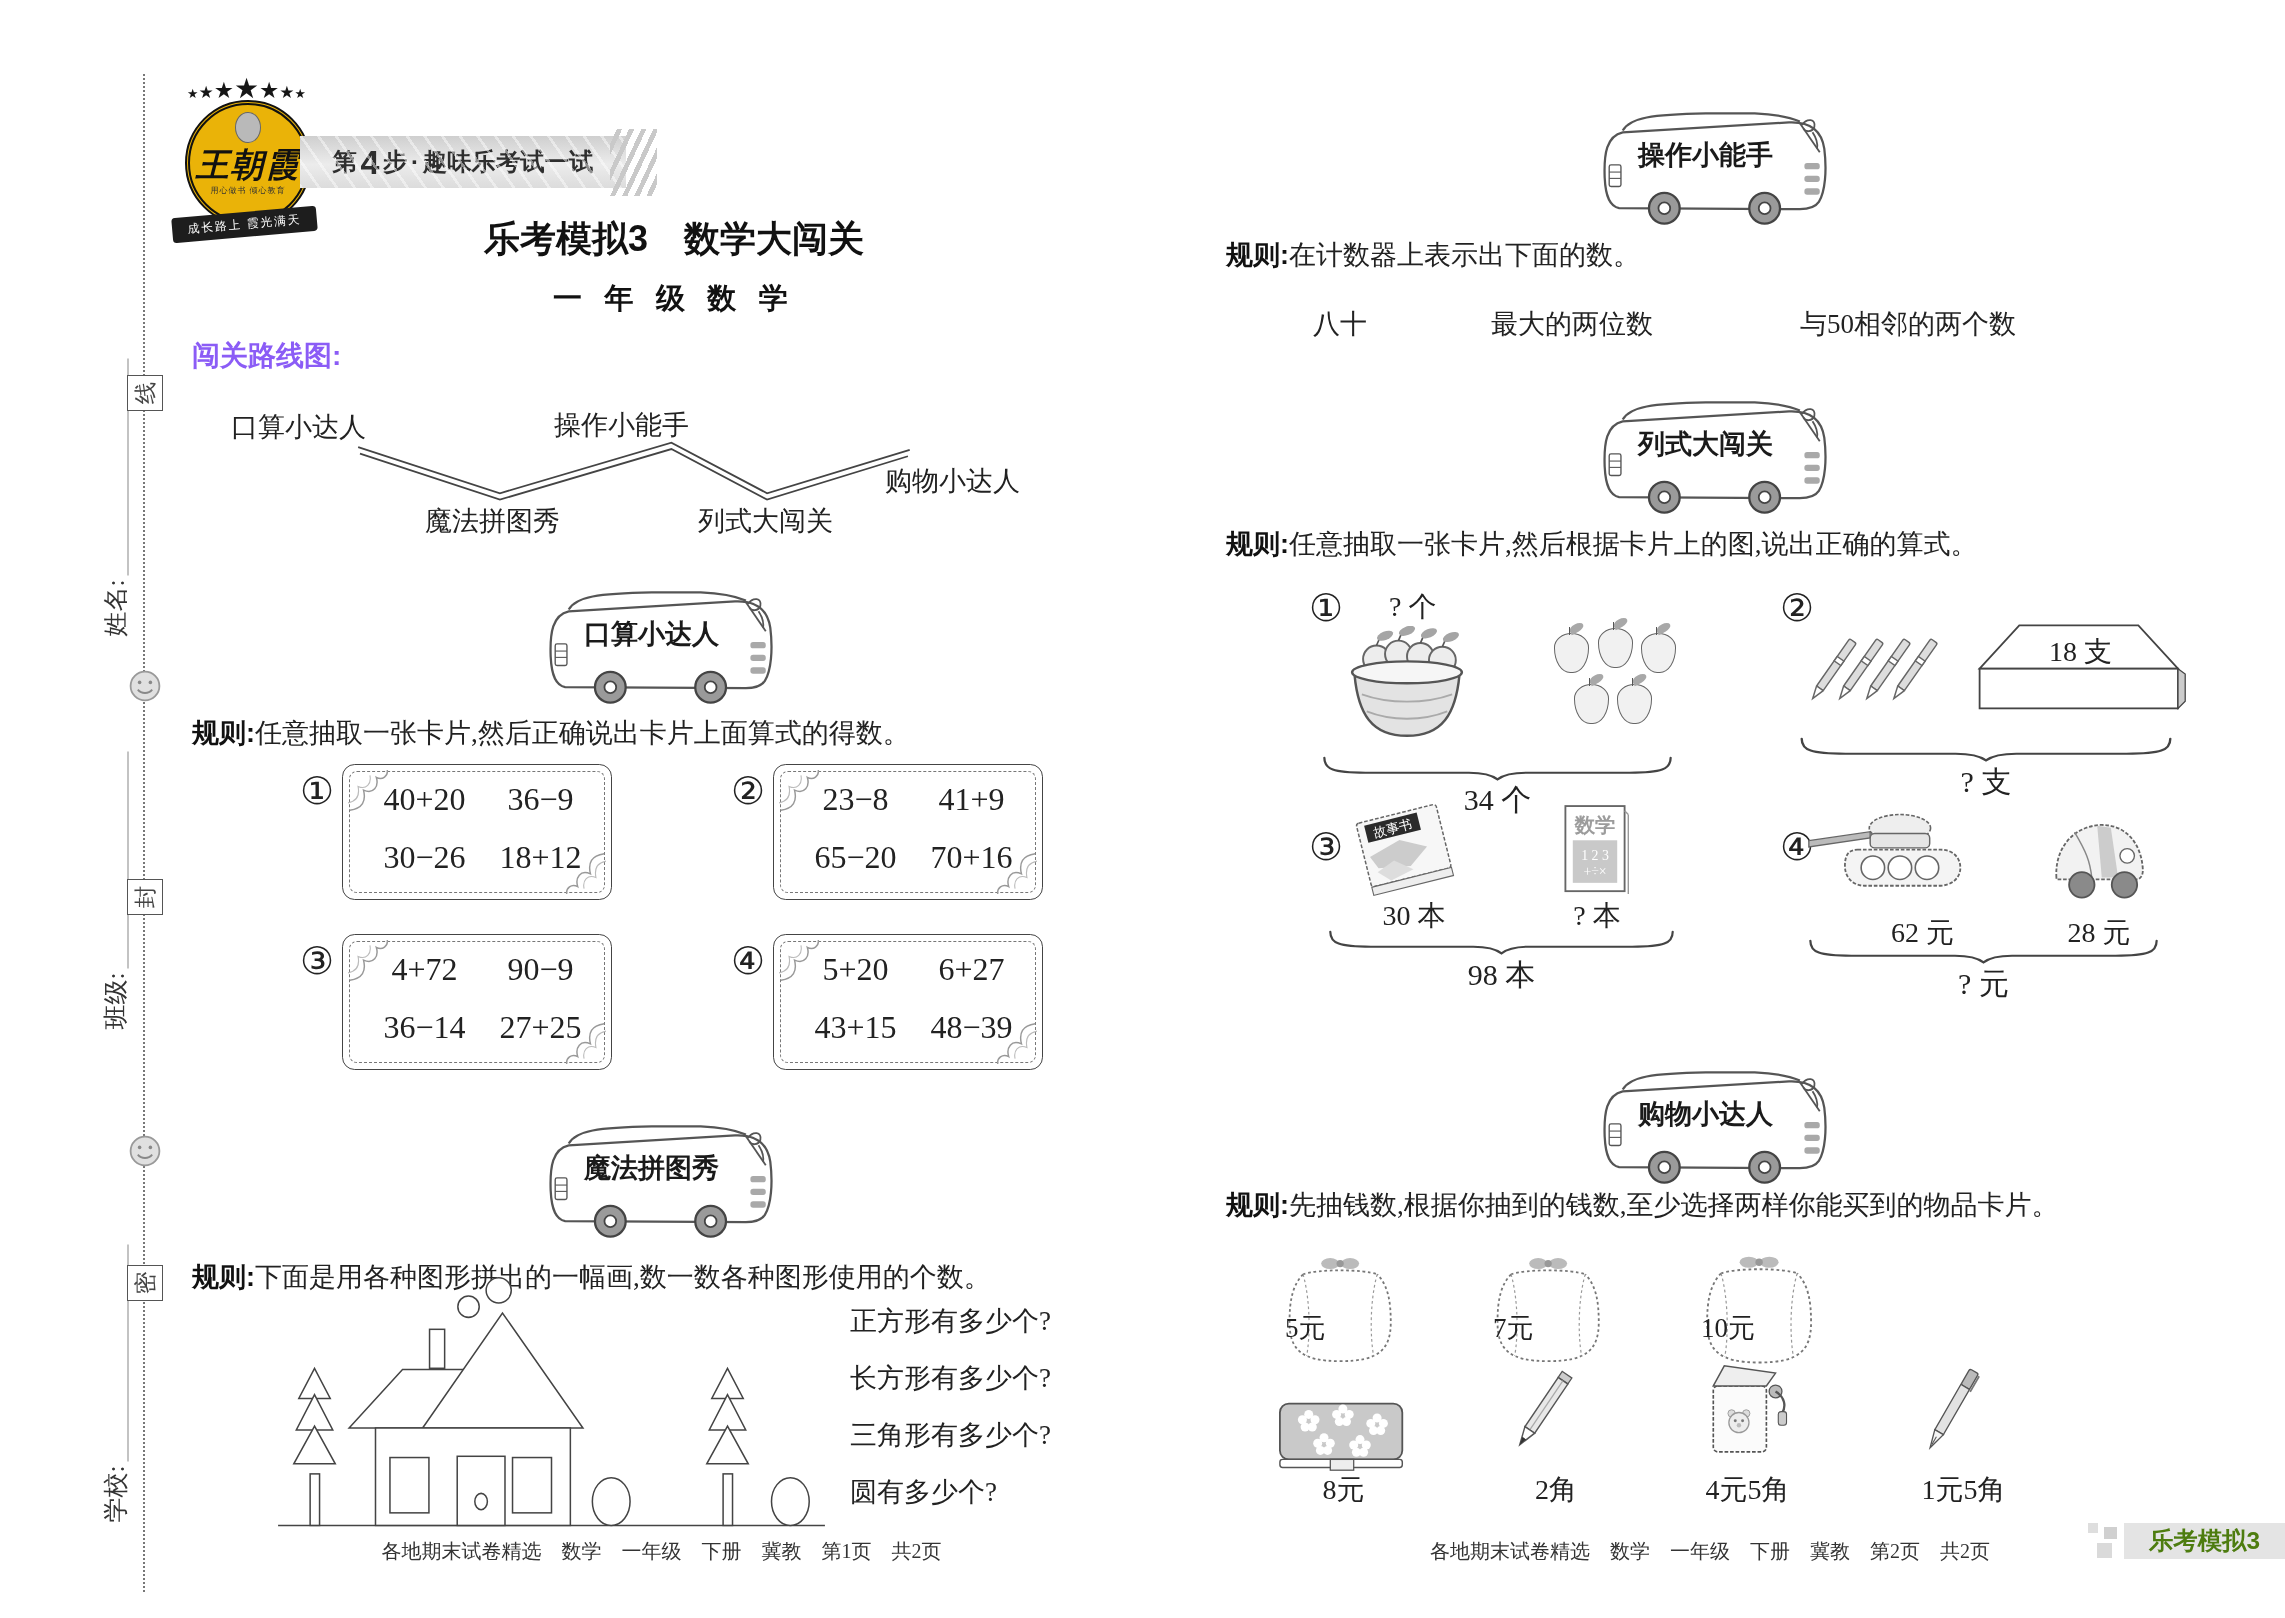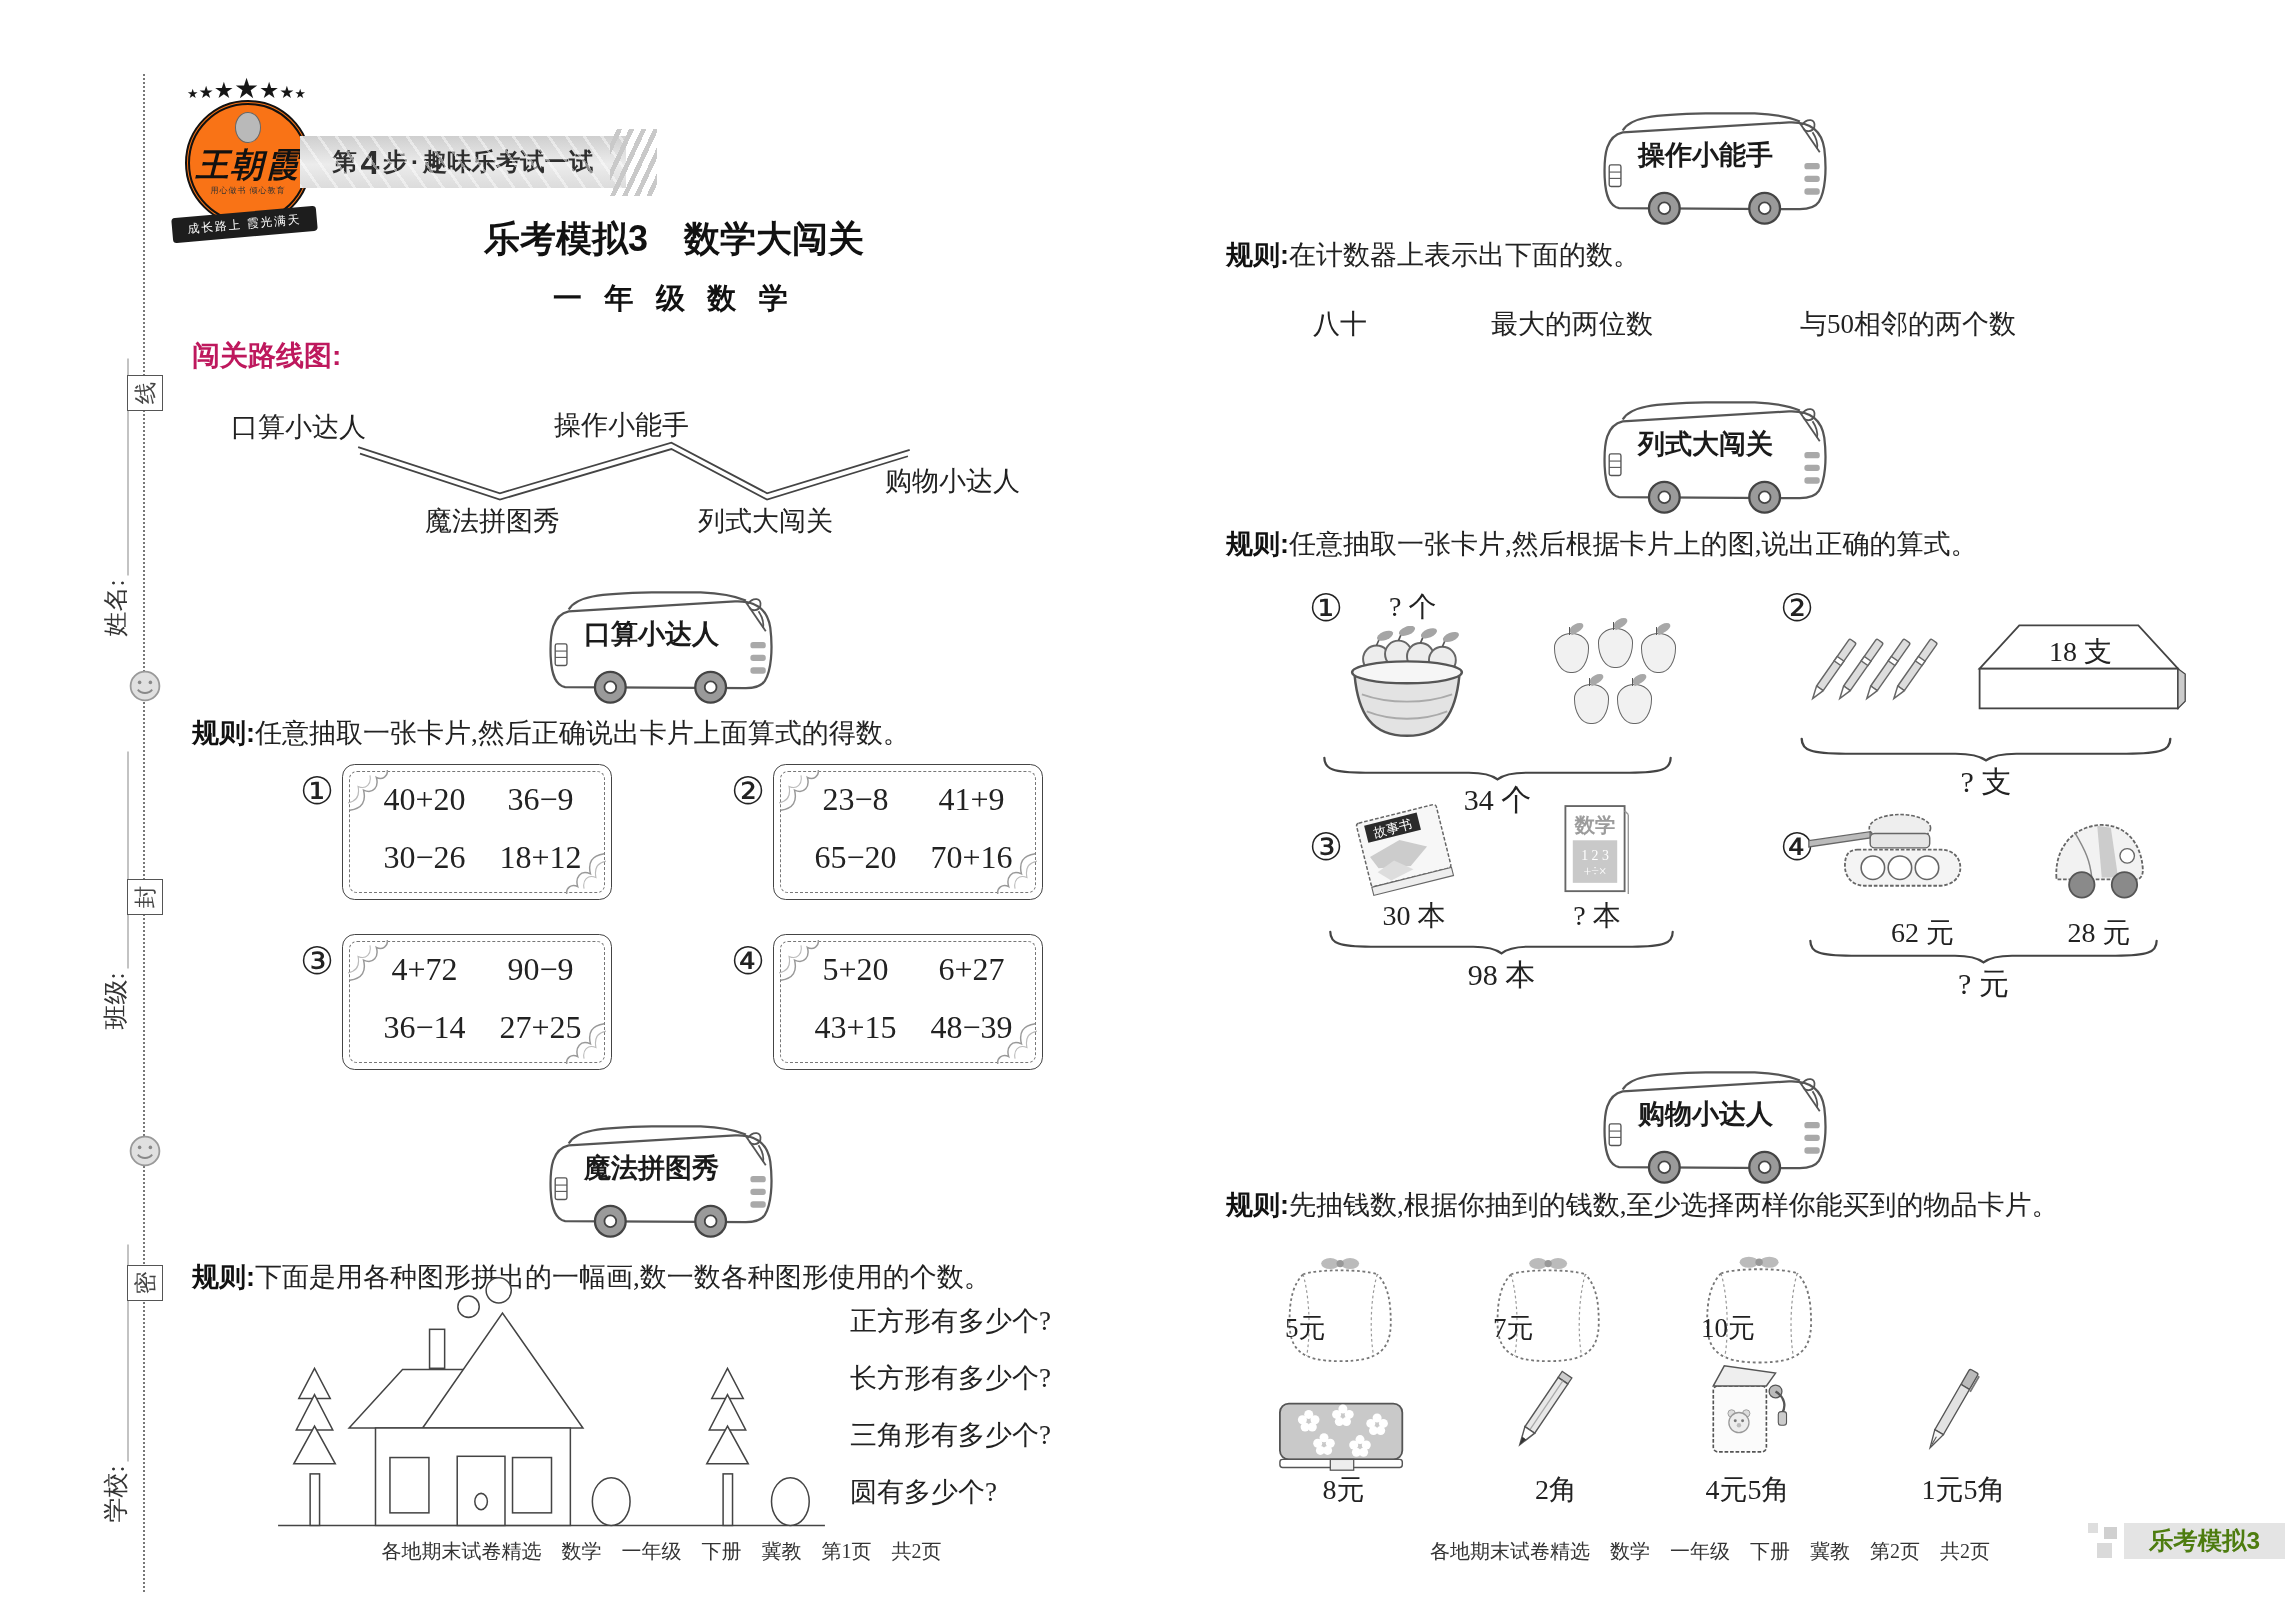--- a/index.html
+++ b/index.html
@@ -7,21 +7,21 @@
          font-family:"Liberation Serif","DejaVu Serif",serif;color:#1c1c1c;}
   .abs{position:absolute;}
   
   .dotline{position:absolute;left:143px;top:74px;height:1518px;border-left:2.7px dotted #777;}
   .vfield{position:absolute;white-space:nowrap;transform:rotate(-90deg);font-size:25px;color:#333;}
   .vfield .blank{display:inline-block;width:217px;height:1.05em;border-bottom:1.8px solid #888;vertical-align:-5.4px;margin-left:3.6px;}
   .sealbox{position:absolute;left:127px;width:34px;height:34px;border:1.8px solid #555;background:#fff;
            display:flex;align-items:center;justify-content:center;font-size:22.6px;color:#444;transform:rotate(-90deg);z-index:3;}
   
   .logo{position:absolute;left:165px;top:76px;width:163px;height:185px;}
-  .logo .ring{position:absolute;left:20px;top:23.5px;width:116px;height:116px;border:5.4px double #111;border-radius:50%;background:#f97316;text-align:center;}
+  .logo .ring{position:absolute;left:20px;top:23.5px;width:116px;height:116px;border:5.4px double #111;border-radius:50%;background:#eab308;text-align:center;}
   .logo .photo{position:absolute;left:45px;top:7.2px;width:23.5px;height:29px;background:#b9b9b9;border:1.8px solid #666;border-radius:50%;}
   .logo .brand{position:absolute;left:0;top:38px;width:100%;font:bold italic 33px "Liberation Serif",serif;color:#111;letter-spacing:1.8px;}
   .logo .tag{position:absolute;left:0;top:80px;width:100%;font-size:8.1px;color:#333;letter-spacing:0.9px;}
   .logo .stars{position:absolute;left:0;top:-3.6px;width:100%;text-align:center;color:#161616;}
   .logo .stars span{display:inline-block;}
   .logo .ribbon{position:absolute;left:7.2px;top:136px;width:145px;height:25px;background:#1d1d1d;color:#fff;
                 font-size:11.8px;line-height:25px;text-align:center;letter-spacing:1.8px;transform:rotate(-5deg);border-radius:3.6px;
                 font-family:"Liberation Sans",sans-serif;}
   .band{position:absolute;left:300px;top:136px;width:326px;height:52px;
         background:linear-gradient(#cfcfcf,#ececec 55%,#dcdcdc);
@@ -30,21 +30,21 @@
   .band:before{content:"";position:absolute;inset:0;background:repeating-linear-gradient(55deg,rgba(255,255,255,.45) 0 2.7px,transparent 2.7px 14.5px);}
   .band:after{content:"";position:absolute;right:-31px;top:-7.2px;width:47px;height:67px;
         background:repeating-linear-gradient(115deg,transparent 0 6.3px,#c9c9c9 6.3px 11px);}
   .band .t1{font-weight:bold;font-size:24.4px;}
   .band .t2{font-weight:bold;font-size:34px;line-height:1;}
   
   .h-title{position:absolute;left:312px;top:215px;width:724px;text-align:center;
            font:bold 36px "Liberation Sans",sans-serif;color:#111;}
   .h-sub{position:absolute;left:312px;top:279px;width:724px;text-align:center;
          font:bold 29px "Liberation Sans",sans-serif;letter-spacing:7.2px;color:#111;}
-  .route-label{position:absolute;left:192px;top:337px;font:bold 28px "Liberation Sans",sans-serif;color:#be185d;}
+  .route-label{position:absolute;left:192px;top:337px;font:bold 28px "Liberation Sans",sans-serif;color:#8b5cf6;}
   .station{position:absolute;font-size:27px;color:#222;white-space:nowrap;}
   .rule{position:absolute;font-size:27px;color:#222;white-space:nowrap;}
   .rule b{font-family:"Liberation Sans",sans-serif;font-weight:bold;color:#111;}
   .footer{position:absolute;top:1538px;font-size:20px;color:#333;text-align:center;white-space:nowrap;}
   
   .bus{position:absolute;width:240px;height:122px;}
   .bus svg{position:absolute;left:0;top:0;width:100%;height:100%;}
   .bus .bus-label{position:absolute;left:25px;top:30px;width:163px;text-align:center;z-index:2;
                   font:bold 27px "Liberation Sans",sans-serif;color:#1a1a1a;}
   

